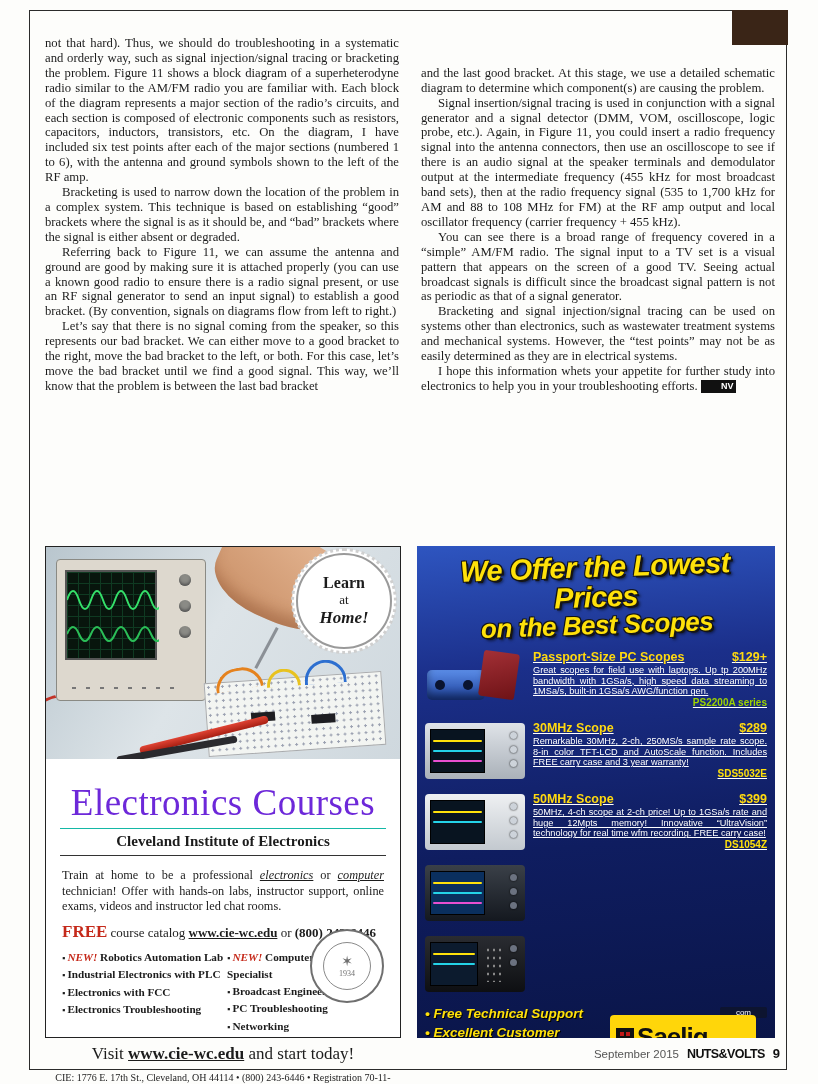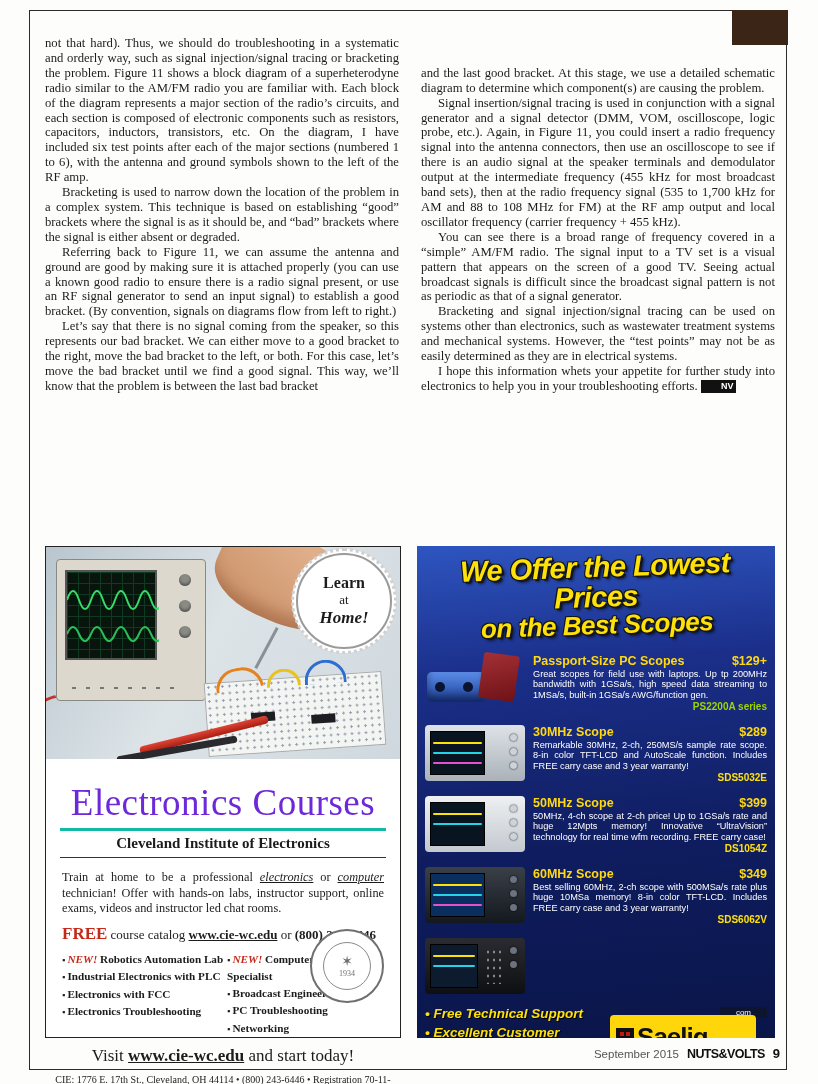--- a/index.html
+++ b/index.html
@@ -53,21 +53,21 @@
   .cable { position:absolute; left:-24px; bottom:-34px; width:150px; height:96px; border:3px solid #c23327; border-radius:50%;
            border-right-color:transparent; border-top-color:transparent; transform:rotate(22deg); }
   .bubble { position:absolute; top:6px; right:8px; width:96px; height:96px; background:#fff; border-radius:50%;
             border:2px solid #9a9a9a; outline:3px dotted #cfcfcf; outline-offset:2px;
             box-shadow:0 0 0 4px #fff; display:flex; flex-direction:column; align-items:center; justify-content:center; }
   .bubble .b1 { font-size:16px; font-weight:bold; }
   .bubble .b2 { font-size:13px; }
   .bubble .b3 { font-size:17px; font-weight:bold; font-style:italic; }
 
   .cie-headline { margin-top:24px; text-align:center; font-size:37px; color:#6d28d9; letter-spacing:.5px; line-height:40px; }
-  .cie-subwrap { margin:5px 14px 12px; border-top:3px solid #14b8a6; border-bottom:1px solid #333; padding:4px 0 5px; text-align:center; }
+  .cie-subwrap { margin:5px 14px 12px; border-top:1px solid #14b8a6; border-bottom:1px solid #333; padding:4px 0 5px; text-align:center; }
   .cie-subhead { font-size:15px; font-weight:bold; }
   .cie-body { margin:8px 16px 0; font-size:12.3px; line-height:15.5px; text-align:justify; }
   .cie-body .emph { font-style:italic; text-decoration:underline; }
   .cie-free { margin:7px 16px 0; font-size:13px; }
   .cie-free .free { color:#c5291a; font-weight:bold; font-size:17px; }
   .cie-free .url, .visit-line .url { font-weight:bold; text-decoration:underline; }
   .cie-free .phone { font-weight:bold; }
   .cie-bullets { display:flex; margin:7px 8px 0 16px; font-size:11.2px; font-weight:bold; }
   .cie-bullets .bcol { width:50%; }
   .cie-bullets .bitem { line-height:16.5px; }
@@ -85,21 +85,21 @@
   
   .saelig-ad { width:358px; height:492px; position:relative; overflow:hidden; color:#fff;
                font-family:"Liberation Sans", sans-serif; padding:4px 8px;
                background:linear-gradient(175deg,#2e55c0 0%,#1b2f8a 25%,#0f1d60 60%,#0a1548 100%); }
   .saelig-header { transform:rotate(-2deg); text-align:center; margin-top:2px; color:#ffe10a; font-weight:bold; font-style:italic;
                    text-shadow:2px 2px 0 #151515,-1px -1px 0 #151515,1px -1px 0 #151515,-1px 1px 0 #151515,3px 3px 3px rgba(0,0,0,.6);
                    letter-spacing:-.5px; }
   .saelig-header .h1 { font-size:29px; line-height:30px; }
   .saelig-header .h2 { font-size:26px; line-height:27px; }
   .products { margin-top:7px; display:flex; flex-direction:column; gap:5px; }
-  .product { display:flex; gap:8px; align-items:flex-end; min-height:66px; }
+  .product { display:flex; gap:8px; align-items:center; min-height:66px;text-decoration:underline; }
   .thumb { width:100px; height:60px; flex:none; position:relative; margin-top:2px; }
   .t0 .pc-blue { position:absolute; left:2px; top:20px; width:58px; height:30px; border-radius:5px;
                  background:linear-gradient(180deg,#5b8de8,#1c3f9a); box-shadow:inset 0 -6px 8px rgba(0,0,0,.4); }
   .t0 .pc-blue::after { content:""; position:absolute; left:8px; top:10px; width:10px; height:10px; border-radius:50%;
                         background:#0a1430; box-shadow:28px 0 0 #0a1430; }
   .t0 .pc-red { position:absolute; right:8px; top:2px; width:36px; height:46px; border-radius:3px; transform:rotate(8deg);
                 background:linear-gradient(160deg,#a33036,#6e1216); }
   .sbody { position:absolute; left:0; right:0; top:2px; bottom:2px; border-radius:4px; }
   .t1 .sbody { background:linear-gradient(#dfe3e8,#aab1b9); }
   .t2 .sbody { background:linear-gradient(#eef0f2,#c3c9cf); }
@@ -307,28 +307,20 @@
               <div class="sscr">
                 <i class="tr tr1"></i>
                 <i class="tr tr2"></i>
                 <i class="tr tr3"></i>
               </div>
               <div class="kn k1"></div>
               <div class="kn k2"></div>
               <div class="kn k3"></div>
             </div>
           </div>
-        <div class="p-text">
-          <div class="p-head">
-              <span>60MHz Scope</span>
-              <span>$349</span>
-            </div>
-          <div class="p-desc">Best selling 60MHz, 2-ch scope with 500MSa/s rate plus huge 10MSa memory! 8-in color TFT-LCD. Includes FREE carry case and 3 year warranty!</div>
-          <div class="p-model" style="color: rgb(255, 225, 10);">SDS6062V</div>
-        </div>
       </div>
 
       <div class="product">
         <div class="thumb t4">
             <div class="sbody">
               <div class="sscr">
                 <i class="tr tr1"></i>
                 <i class="tr tr2"></i>
               </div>
               <div class="btngrid"></div>

